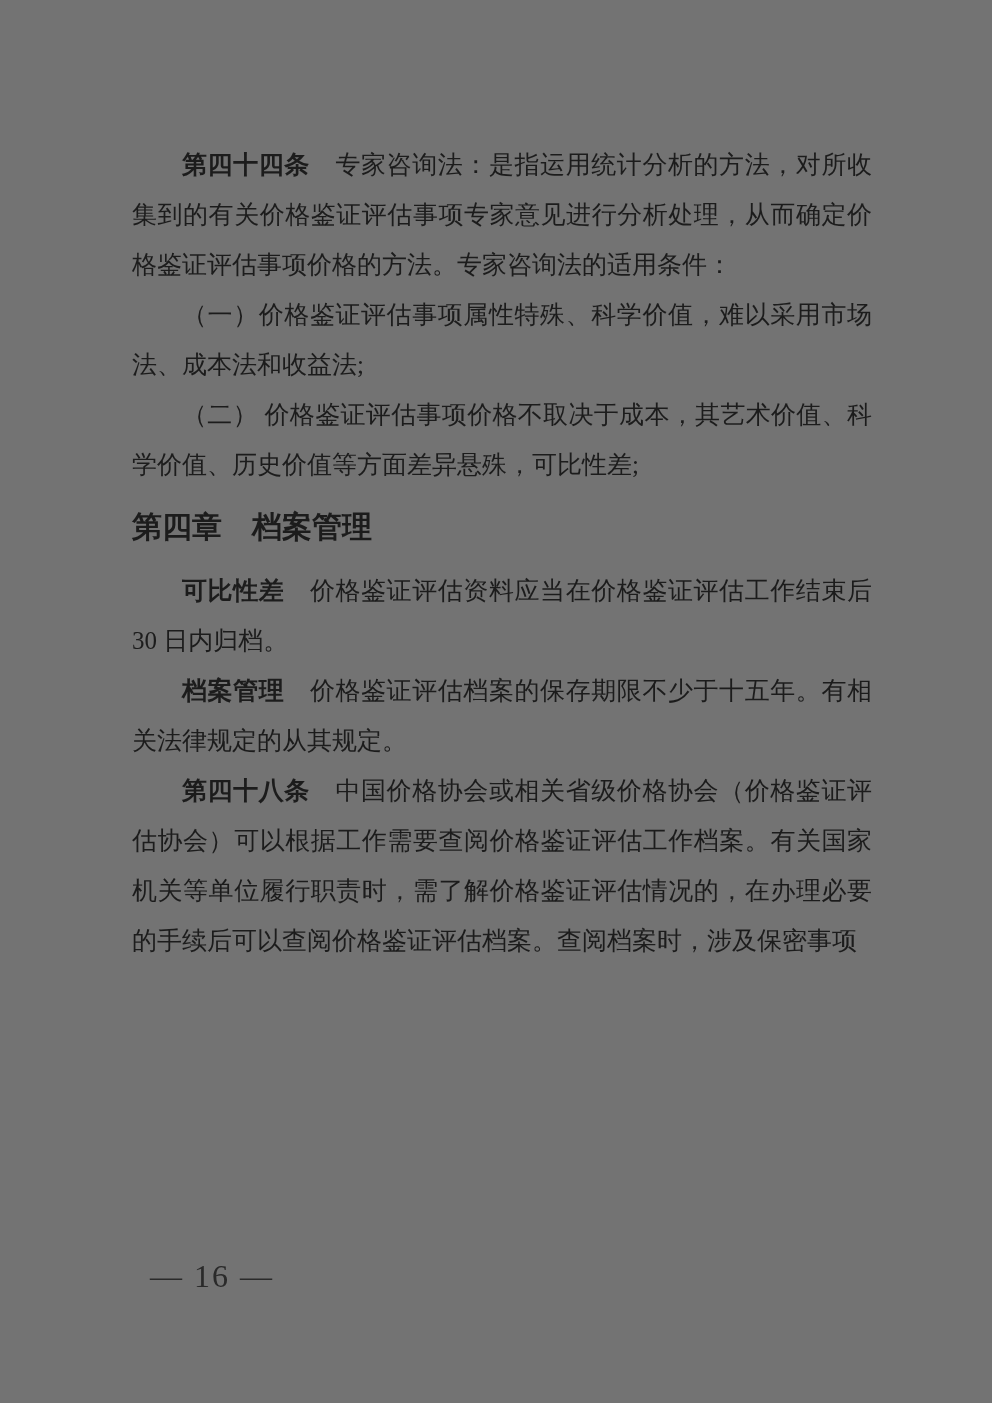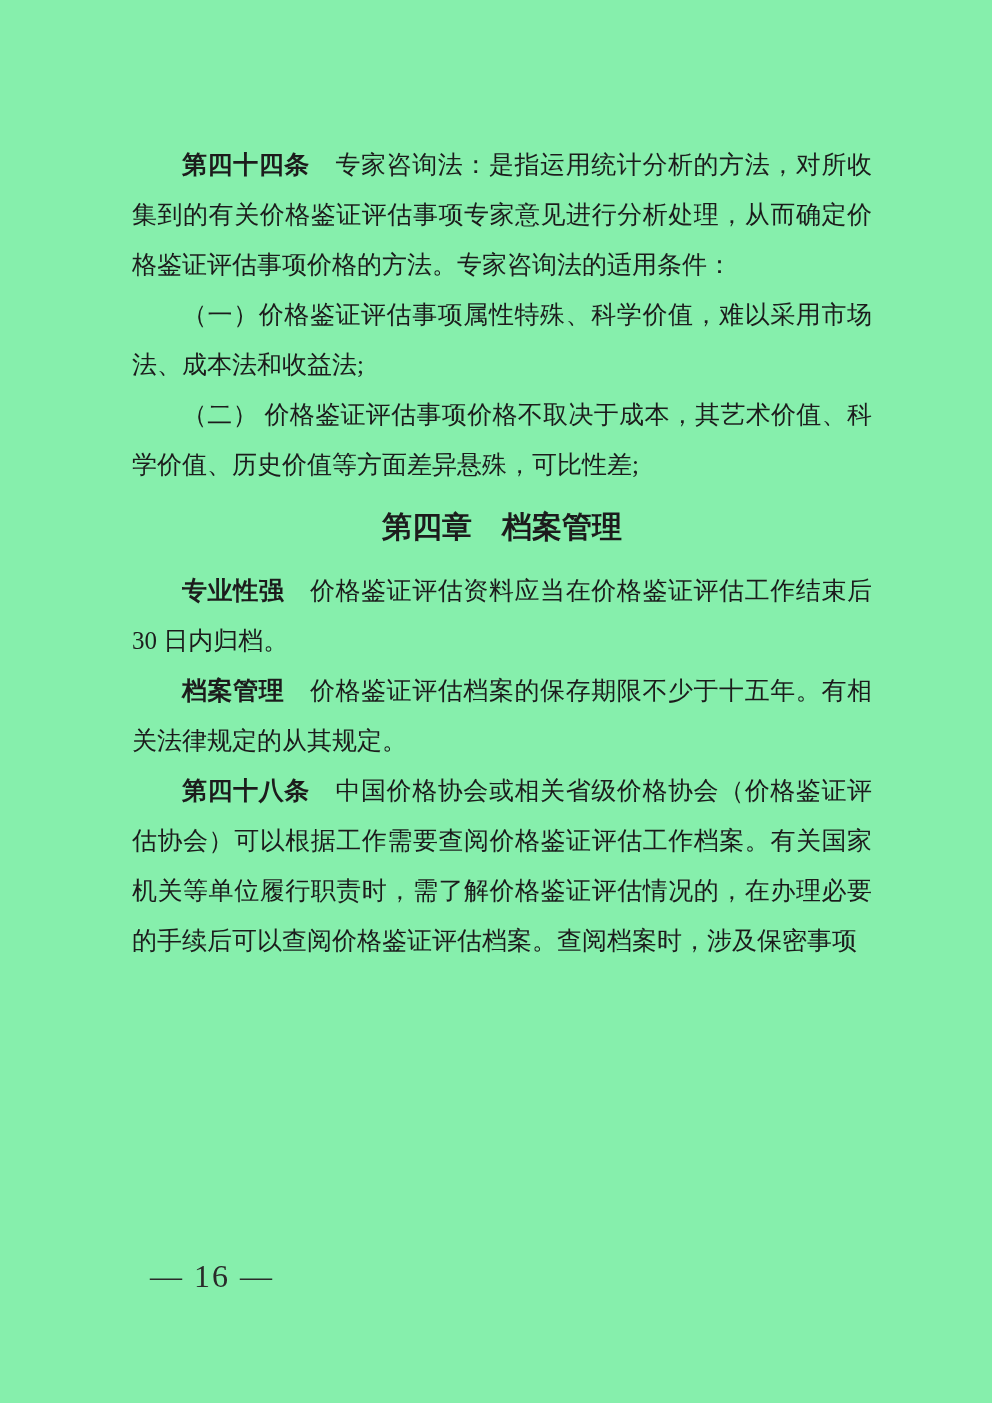--- a/index.html
+++ b/index.html
@@ -4,21 +4,21 @@
 <style>
   html, body {
     margin: 0;
     padding: 0;
     background: #ffffff;
   }
   .page {
     position: relative;
     width: 992px;
     height: 1403px;
-    background: #86efac;
+    background: #737373;
     overflow: hidden;
   }
   .content {
     position: absolute;
     left: 132px;
     top: 140px;
     width: 740px;
     font-family: "Liberation Serif", "DejaVu Serif", serif;
     font-size: 25px;
     line-height: 50px;
@@ -29,21 +29,20 @@
     margin: 0;
     padding: 0;
     text-indent: 2em;
   }
   .art-head {
     font-weight: bold;
   }
   h2.chapter {
     margin: 12px 0 14px 0;
     padding: 0;
-    text-align: center;
     text-indent: 0;
     font-family: "Liberation Sans", "DejaVu Sans", sans-serif;
     font-weight: bold;
     font-size: 30px;
     line-height: 50px;
     color: #1c1c1c;
   }
   .footer {
     position: absolute;
     left: 150px;
@@ -57,20 +56,20 @@
 </style>
 </head>
 <body>
 
 <div class="page">
   <div class="content" id="document-body">
       <p class="para"><span class="art-head">第四十四条</span><span>　专家咨询法：是指运用统计分析的方法，对所收集到的有关价格鉴证评估事项专家意见进行分析处理，从而确定价格鉴证评估事项价格的方法。专家咨询法的适用条件：</span></p>
       <p class="para"><span>（一）价格鉴证评估事项属性特殊、科学价值，难以采用市场法、成本法和收益法;</span></p>
       <p class="para"><span>（二） 价格鉴证评估事项价格不取决于成本，其艺术价值、科学价值、历史价值等方面差异悬殊，可比性差;</span></p>
       <h2 class="chapter">第四章　档案管理</h2>
-      <p class="para"><span class="art-head">专业性强</span><span>　价格鉴证评估资料应当在价格鉴证评估工作结束后 30 日内归档。</span></p>
+      <p class="para"><span class="art-head">可比性差</span><span>　价格鉴证评估资料应当在价格鉴证评估工作结束后 30 日内归档。</span></p>
       <p class="para"><span class="art-head">档案管理</span><span>　价格鉴证评估档案的保存期限不少于十五年。有相关法律规定的从其规定。</span></p>
       <p class="para"><span class="art-head">第四十八条</span><span>　中国价格协会或相关省级价格协会（价格鉴证评估协会）可以根据工作需要查阅价格鉴证评估工作档案。有关国家机关等单位履行职责时，需了解价格鉴证评估情况的，在办理必要的手续后可以查阅价格鉴证评估档案。查阅档案时，涉及保密事项</span></p>
     </div>
   <div class="footer">
     <span>— 16 —</span>
   </div>
 </div>
 
 </body></html>

